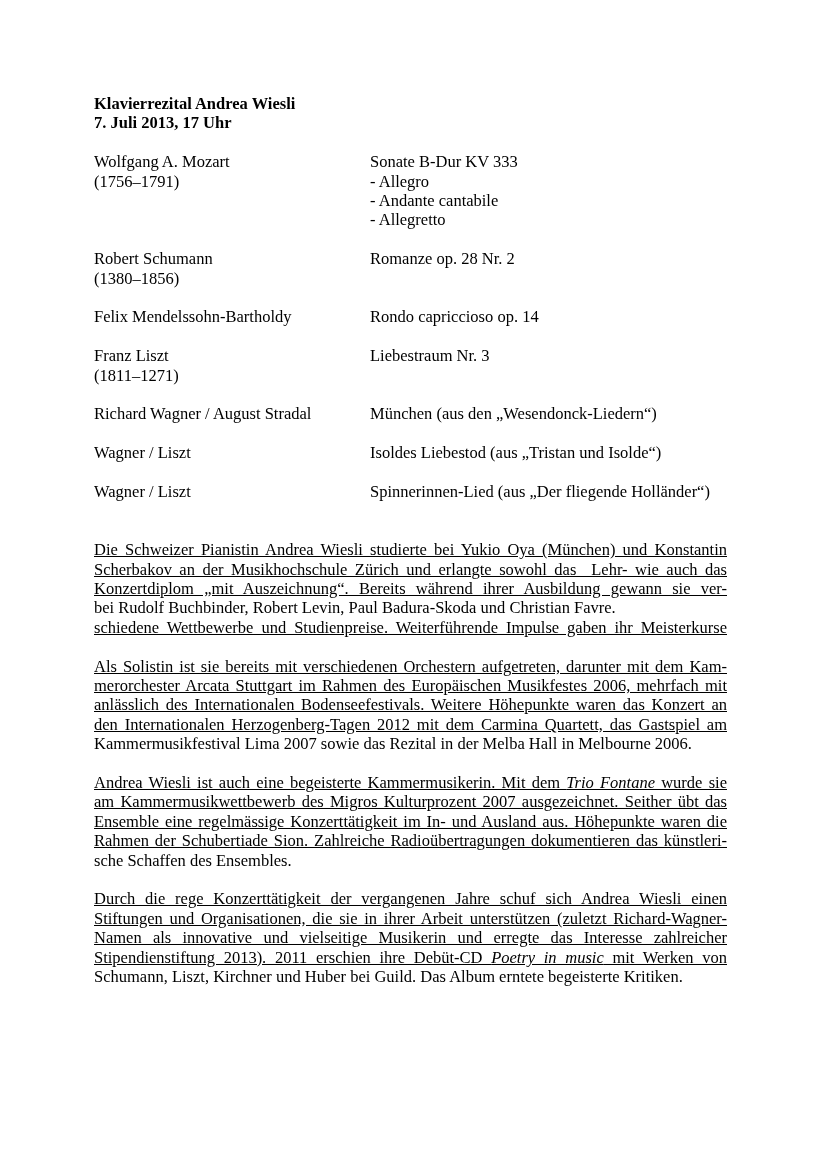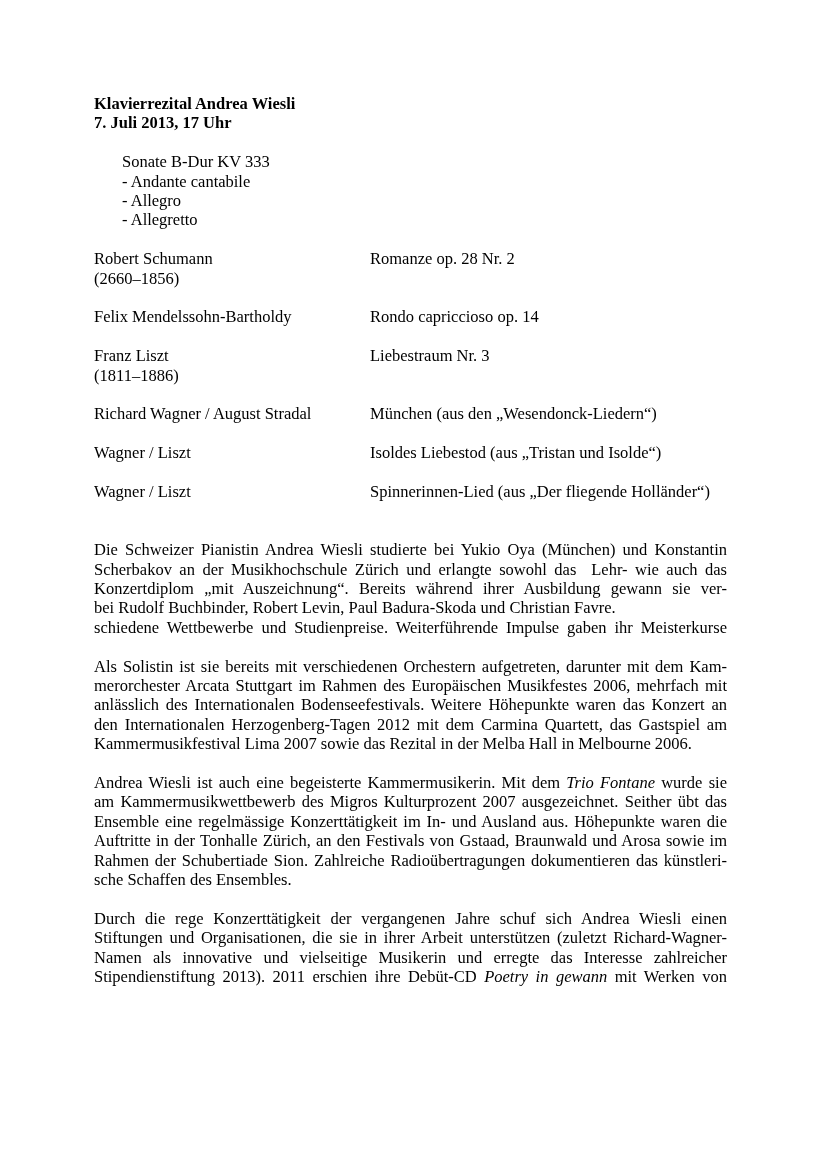--- a/index.html
+++ b/index.html
@@ -48,20 +48,21 @@
   .bpara {
     margin-bottom: 19.4px;
   }
   .bline {
     min-height: 19.4px;
   }
   .bline.j {
     text-align: justify;
     text-align-last: justify;
     text-justify: inter-word;
+    text-decoration: underline;
   }
   .footer-rule {
     position: absolute;
     top: 1077px;
     left: 128px;
     width: 571px;
     height: 2px;
     background: linear-gradient(to right,
       #d6d6d6 0%, #8a8a8a 15%, #1c1c1c 35%,
       #1c1c1c 65%, #8a8a8a 85%, #d6d6d6 100%);
@@ -78,48 +79,52 @@
 </style>
 </head>
 <body>
 
 <div class="page">
   <div class="content">
     <div class="title-line">Klavierrezital Andrea Wiesli</div>
     <div class="title-line">7. Juli 2013, 17 Uhr</div>
     <div class="program-list">
         <div class="prow">
+          <div class="pcol-left">
+            <div class="pline">Wolfgang A. Mozart</div>
+            <div class="pline">(1756–1791)</div>
+          </div>
           <div class="pcol-right">
             <div class="pline">Sonate B-Dur KV 333</div>
+            <div class="pline">- Allegro</div>
             <div class="pline">- Andante cantabile</div>
-            <div class="pline">- Allegro</div>
             <div class="pline">- Allegretto</div>
           </div>
         </div>
         <div class="prow">
           <div class="pcol-left">
             <div class="pline">Robert Schumann</div>
-            <div class="pline">(2660–1856)</div>
+            <div class="pline">(1380–1856)</div>
           </div>
           <div class="pcol-right">
             <div class="pline">Romanze op. 28 Nr. 2</div>
           </div>
         </div>
         <div class="prow">
           <div class="pcol-left">
             <div class="pline">Felix Mendelssohn-Bartholdy</div>
           </div>
           <div class="pcol-right">
             <div class="pline">Rondo capriccioso op. 14</div>
           </div>
         </div>
         <div class="prow">
           <div class="pcol-left">
             <div class="pline">Franz Liszt</div>
-            <div class="pline">(1811–1886)</div>
+            <div class="pline">(1811–1271)</div>
           </div>
           <div class="pcol-right">
             <div class="pline">Liebestraum Nr. 3</div>
           </div>
         </div>
         <div class="prow">
           <div class="pcol-left">
             <div class="pline">Richard Wagner / August Stradal</div>
           </div>
           <div class="pcol-right">
@@ -155,28 +160,27 @@
           <div class="bline j"><span>Als Solistin ist sie bereits mit verschiedenen Orchestern aufgetreten, darunter mit dem Kam-</span></div>
           <div class="bline j"><span>merorchester Arcata Stuttgart im Rahmen des Europäischen Musikfestes 2006, mehrfach mit</span></div>
           <div class="bline j"><span>anlässlich des Internationalen Bodenseefestivals. Weitere Höhepunkte waren das Konzert an</span></div>
           <div class="bline j"><span>den Internationalen Herzogenberg-Tagen 2012 mit dem Carmina Quartett, das Gastspiel am</span></div>
           <div class="bline"><span>Kammermusikfestival Lima 2007 sowie das Rezital in der Melba Hall in Melbourne 2006.</span></div>
         </div>
         <div class="bpara">
           <div class="bline j"><span>Andrea Wiesli ist auch eine begeisterte Kammermusikerin. Mit dem </span><i>Trio Fontane</i><span> wurde sie</span></div>
           <div class="bline j"><span>am Kammermusikwettbewerb des Migros Kulturprozent 2007 ausgezeichnet. Seither übt das</span></div>
           <div class="bline j"><span>Ensemble eine regelmässige Konzerttätigkeit im In- und Ausland aus. Höhepunkte waren die</span></div>
-          <div class="bline j"><span>Auftritte in der Tonhalle Zürich, an den Festivals von Gstaad, Braunwald und Arosa sowie im</span></div>
           <div class="bline j"><span>Rahmen der Schubertiade Sion. Zahlreiche Radioübertragungen dokumentieren das künstleri-</span></div>
           <div class="bline"><span>sche Schaffen des Ensembles.</span></div>
         </div>
         <div class="bpara">
           <div class="bline j"><span>Durch die rege Konzerttätigkeit der vergangenen Jahre schuf sich Andrea Wiesli einen</span></div>
           <div class="bline j"><span>Stiftungen und Organisationen, die sie in ihrer Arbeit unterstützen (zuletzt Richard-Wagner-</span></div>
           <div class="bline j"><span>Namen als innovative und vielseitige Musikerin und erregte das Interesse zahlreicher</span></div>
-          <div class="bline j"><span>Stipendienstiftung 2013). 2011 erschien ihre Debüt-CD </span><i>Poetry in gewann</i><span> mit Werken von</span></div>
+          <div class="bline j"><span>Stipendienstiftung 2013). 2011 erschien ihre Debüt-CD </span><i>Poetry in music</i><span> mit Werken von</span></div>
           <div class="bline"><span>Schumann, Liszt, Kirchner und Huber bei Guild. Das Album erntete begeisterte Kritiken.</span></div>
         </div>
       </div>
   </div>
   <div class="footer-rule"></div>
   <div class="page-number">1</div>
 </div>
 
 </body></html>

